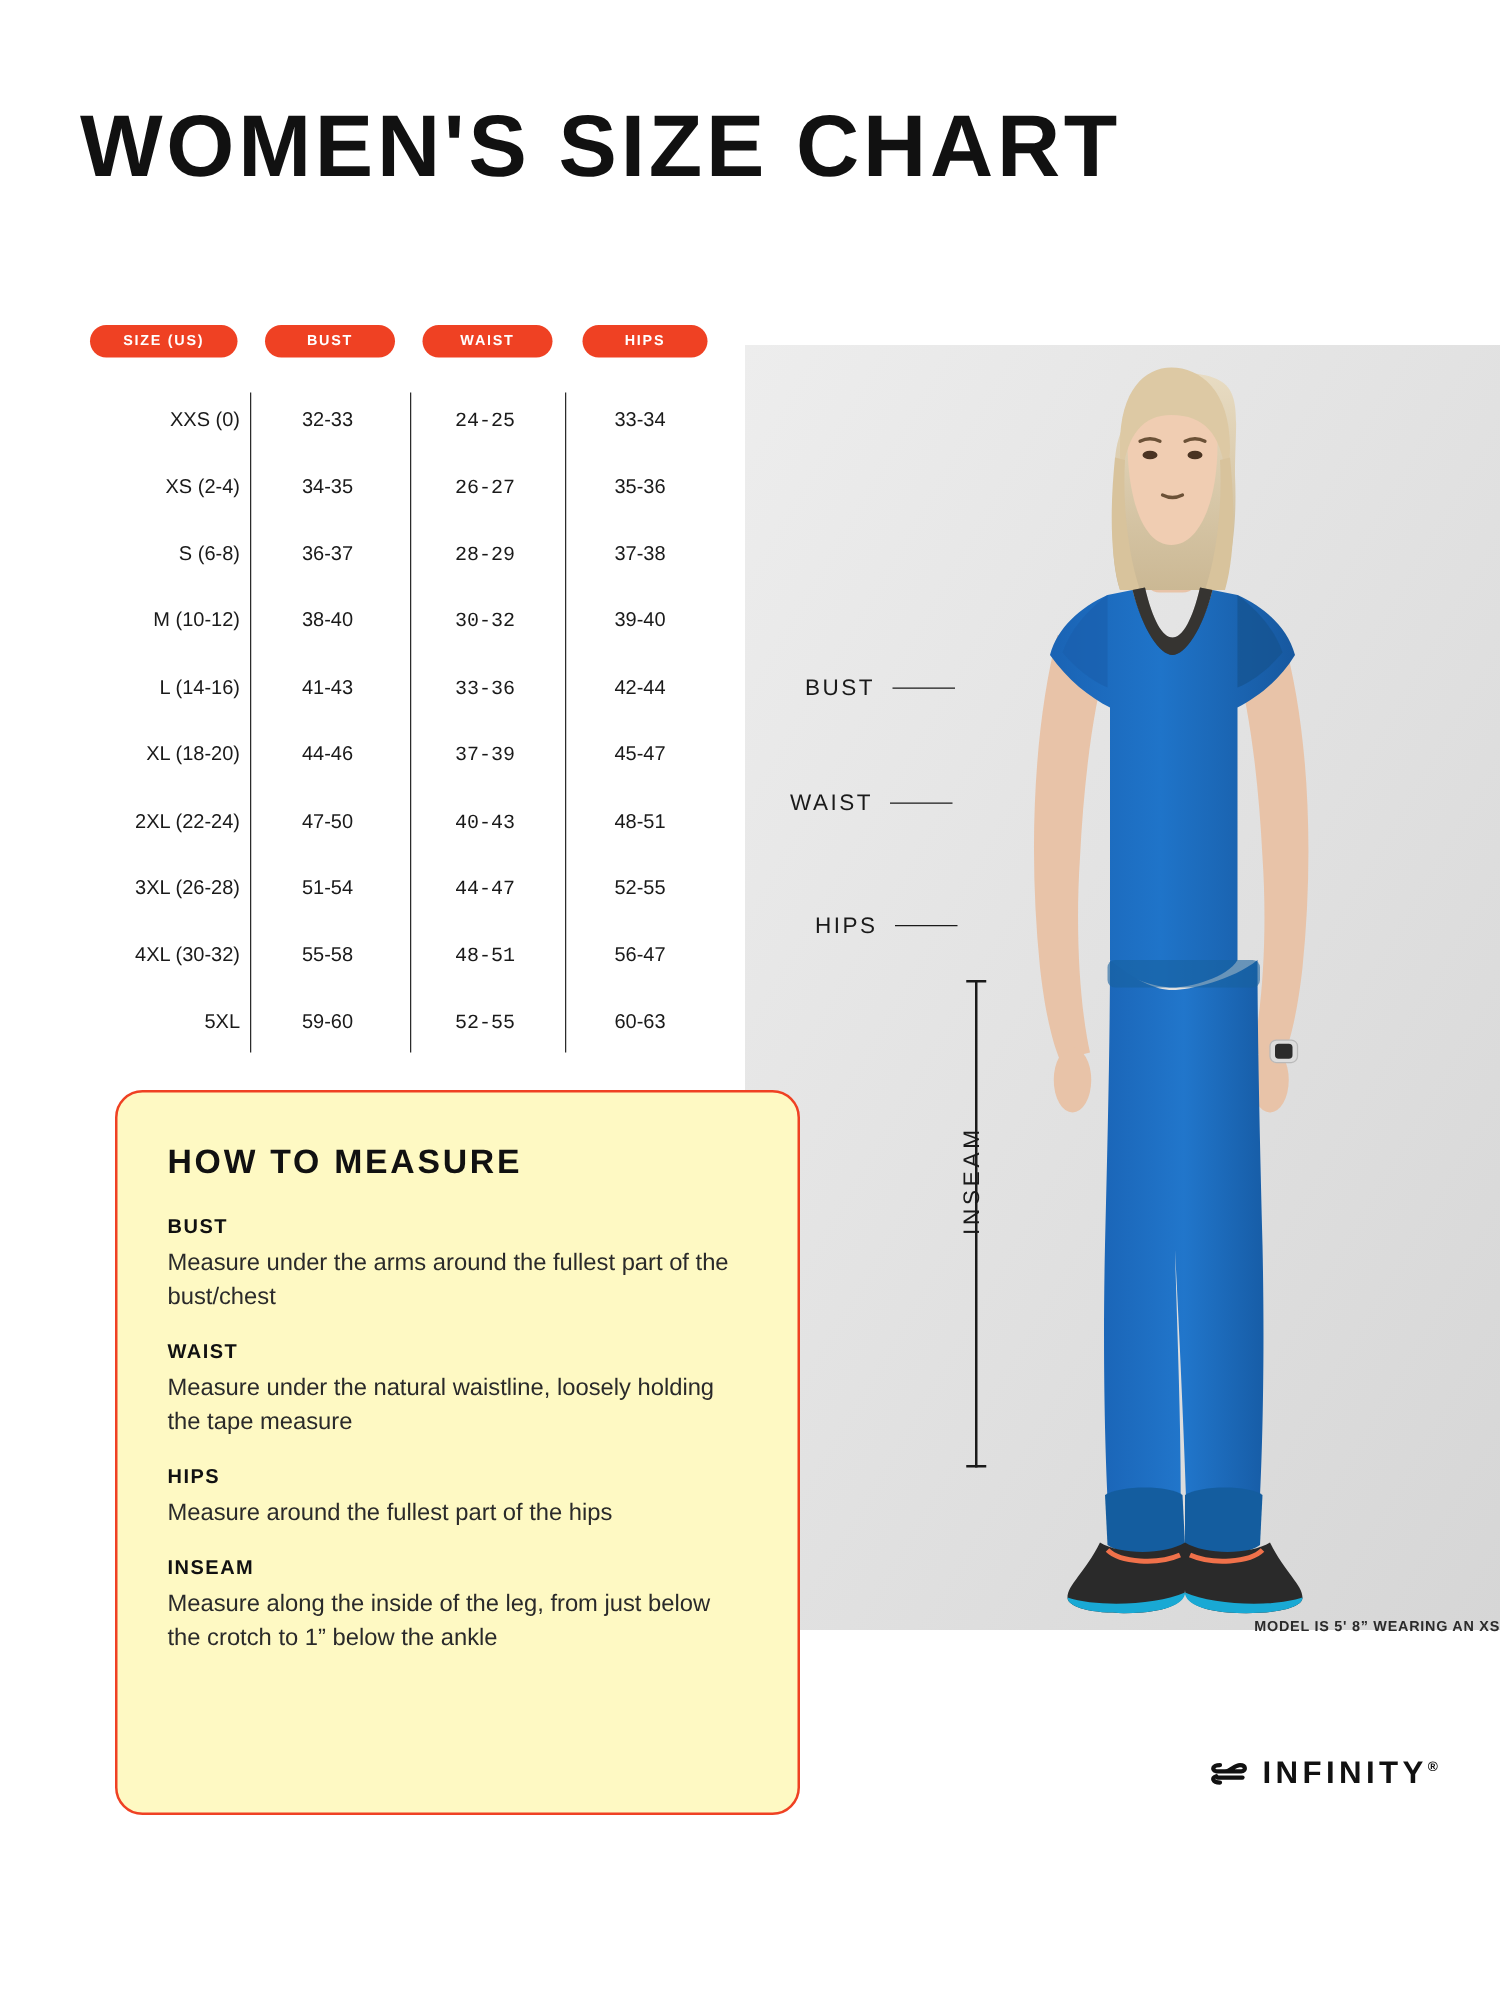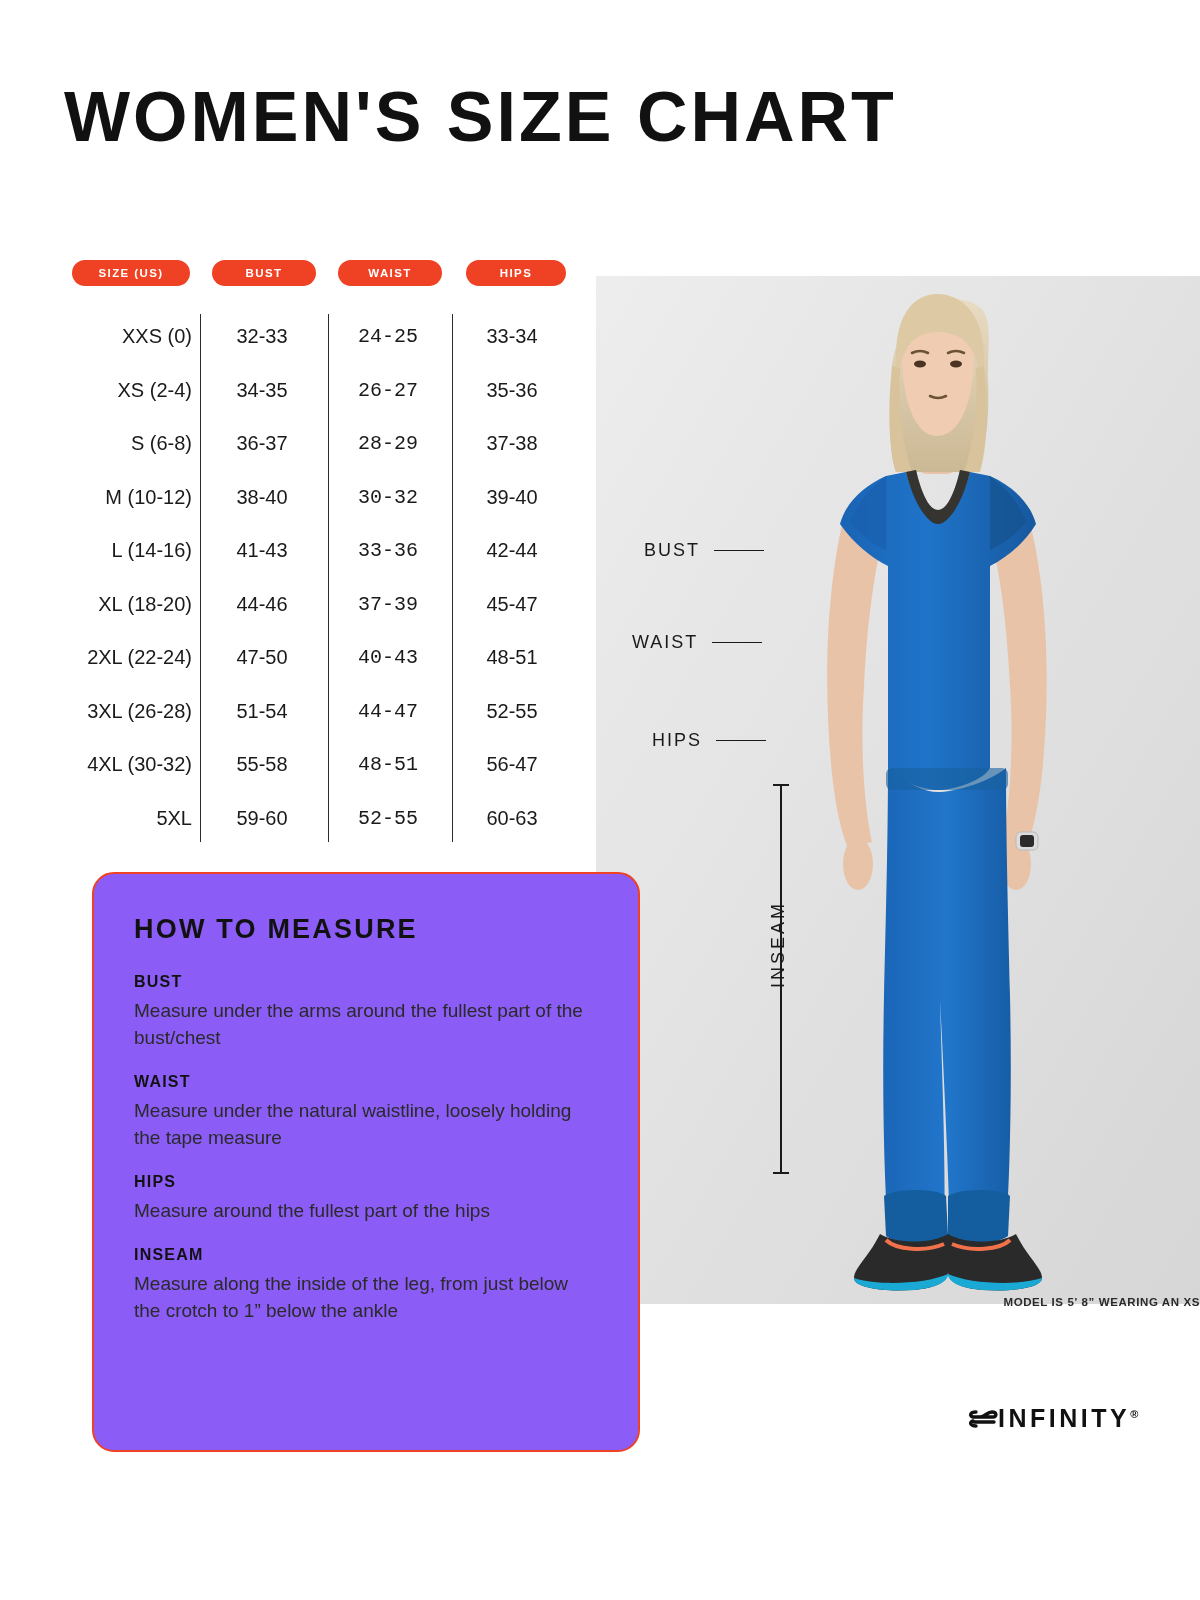--- a/index.html
+++ b/index.html
@@ -52,21 +52,21 @@
   .hc-2 { width: 104px; margin-left: 22px; }
   .hc-3 { width: 100px; margin-left: 24px; }
 
   .body-rows { position: relative; }
   .data-row {
     display: flex;
     align-items: center;
     height: 53.5px;
   }
   .cell {
-    font-size: 20px;
+    font-size: 16px;
     color: #1a1a1a;
     display: flex;
     align-items: center;
     justify-content: center;
   }
   .c-0 { width: 134px; justify-content: flex-end; padding-right: 6px; }
   .c-1 { width: 128px; }
   .c-2 { width: 124px; font-family: Liberation Mono, monospace; }
   .c-3 { width: 124px; }
 
@@ -82,21 +82,21 @@
   .vl-2 { left: 264px; }
   .vl-3 { left: 388px; }
 
   
   .howto {
     position: absolute;
     left: 92px; top: 872px;
     width: 548px; height: 580px;
     border: 2.5px solid #ef4123;
     border-radius: 22px;
-    background: #8b5cf6;
+    background: #fef9c3;
     padding: 40px 36px 0 40px;
   }
   .howto h2 {
     font-size: 27px;
     font-weight: 700;
     letter-spacing: 2.2px;
     margin-bottom: 28px;
     color: #111;
   }
   .m-block { margin-bottom: 21px; }
@@ -200,20 +200,21 @@
 
   
   .model-svg { position: absolute; left: 0; top: 0; }
 
   
   .logo {
     position: absolute;
     left: 968px; top: 1404px;
     display: flex;
     align-items: center;
+    gap: 12px;
   }
   .logo-mark { width: 30px; height: 24px; }
   .logo-text {
     font-size: 25px;
     font-weight: 700;
     letter-spacing: 3.5px;
     color: #111;
   }
   .logo-reg { font-size: 11px; vertical-align: super; letter-spacing: 0; }
 </style>

